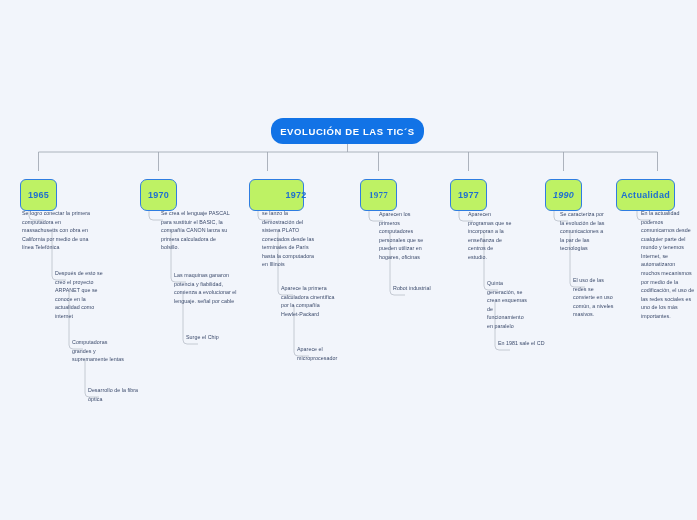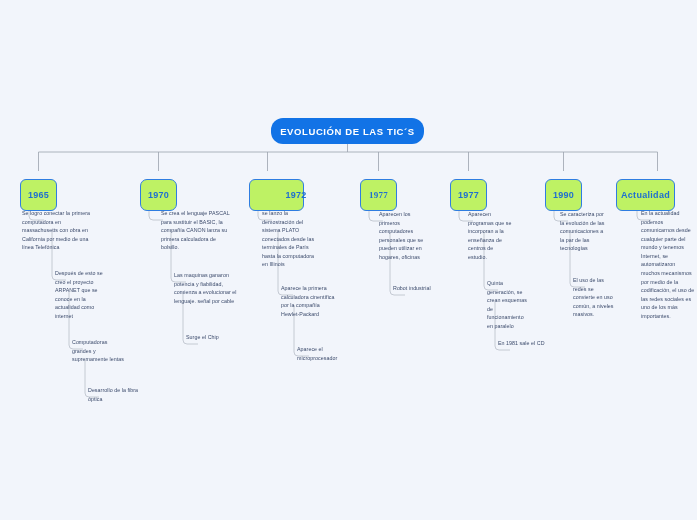--- a/index.html
+++ b/index.html
@@ -125,21 +125,21 @@
     </g>
   </svg>
 
   <div class="root-node">EVOLUCIÓN DE LAS TIC´S</div>
 
   <div class="year-node" style="left:20px;  top:171px; width:37px;">1965</div>
   <div class="year-node" style="left:140px; top:171px; width:37px;border-radius:7px;">1970</div>
   <div class="year-node" style="left:249px; top:171px; width:37px;padding-left:46px;">1972</div>
   <div class="year-node" style="left:360px; top:171px; width:37px;font-family:Liberation Serif, serif;">1977</div>
   <div class="year-node" style="left:450px; top:171px; width:37px;">1977</div>
-  <div class="year-node" style="left:545px; top:171px; width:37px;">1990</div>
+  <div class="year-node" style="left:545px; top:171px; width:37px;font-style:italic;">1990</div>
   <div class="year-node" style="left:616px; top:171px; width:59px;">Actualidad</div>
 
   <div class="leaf" style="left:22px; top:209px; width:73px;">Se logro conectar la primera computadora en massachusetts con obra en California por medio de una línea Telefónica</div>
   <div class="leaf" style="left:55px; top:269px; width:52px;">Después de esto se creo el proyecto ARPANET que se conoce en la actualidad como internet</div>
   <div class="leaf" style="left:72px; top:338px; width:52px;">Computadoras grandes y supremamente lentas</div>
   <div class="leaf" style="left:88px; top:386px; width:52px;">Desarrollo de la fibra óptica</div>
 
   <div class="leaf" style="left:161px; top:209px; width:72px;">Se crea el lenguaje PASCAL para sustituir el BASIC, la compañía CANON lanza su primera calculadora de bolsillo.</div>
   <div class="leaf" style="left:174px; top:271px; width:68px;">Las maquinas ganaron potencia y fiabilidad, comienza a evolucionar el lenguaje. señal por cable</div>
   <div class="leaf" style="left:186px; top:333px; width:62px;">Surge el Chip</div>

